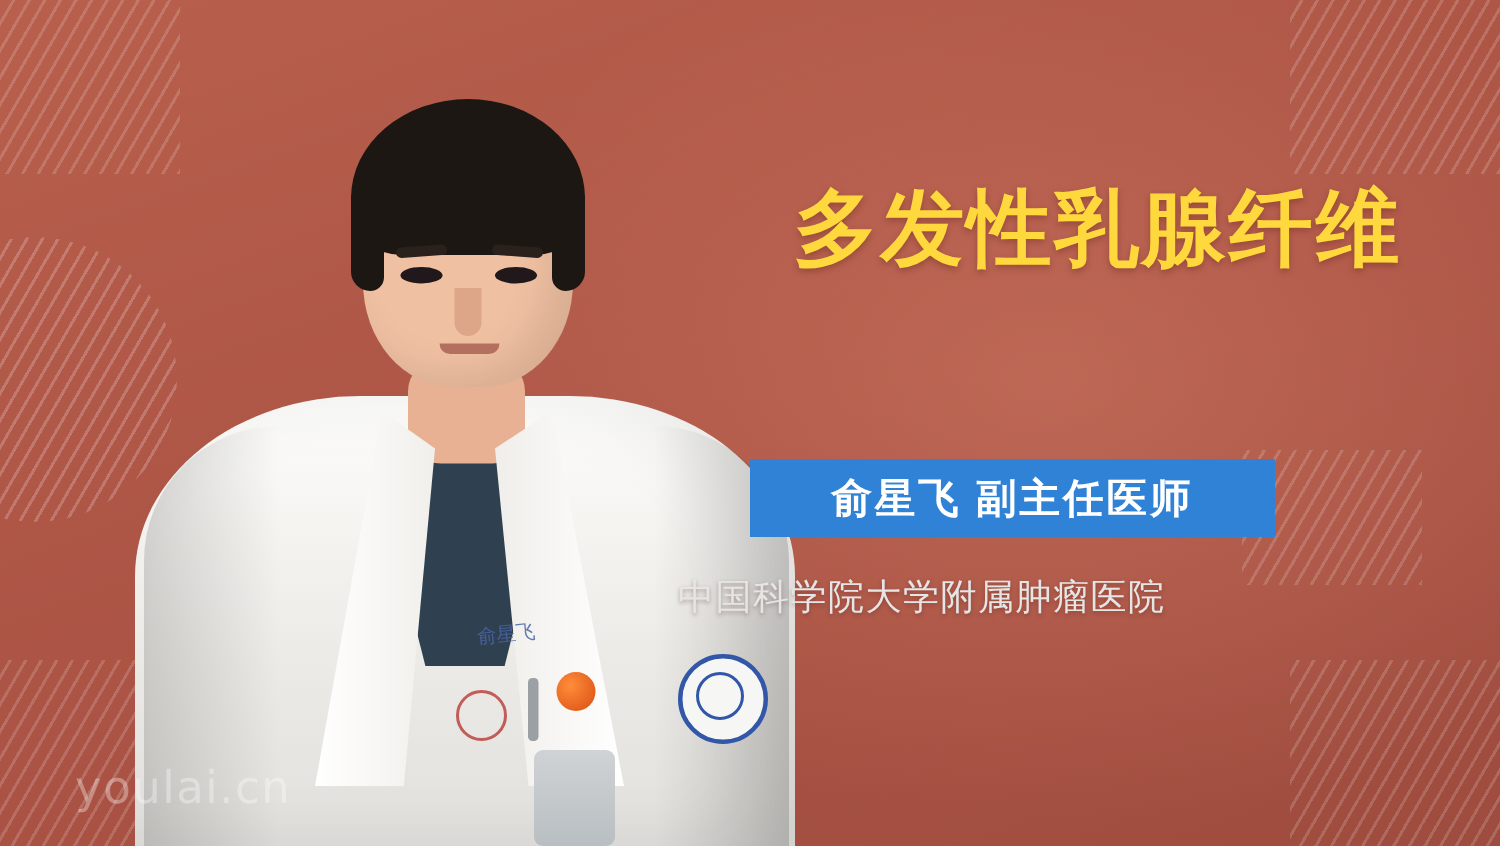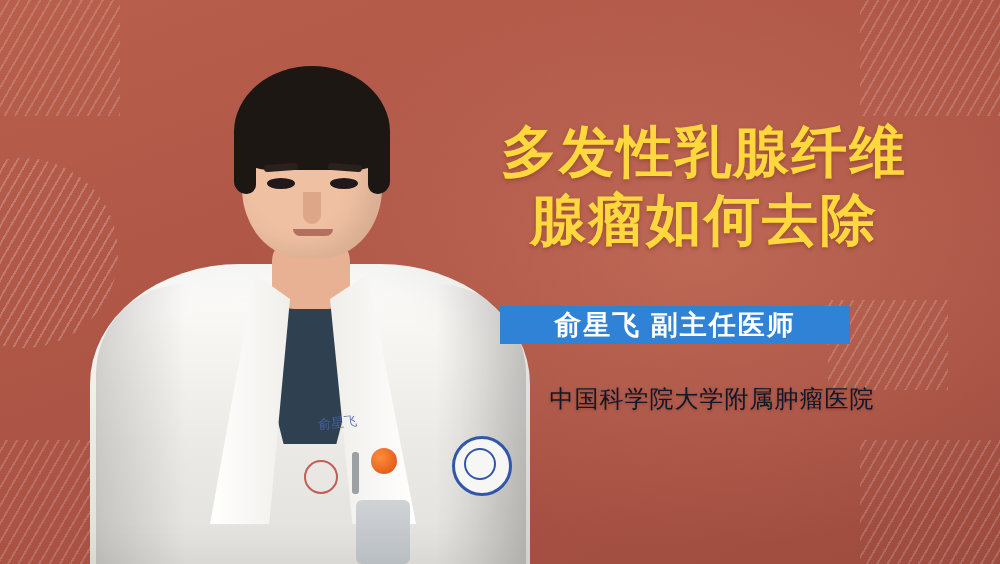--- a/index.html
+++ b/index.html
@@ -284,58 +284,58 @@
     top: 508px;
     font-size: 30px;
     letter-spacing: 1px;
     color: rgba(255,255,255,0.34);
     font-family: "DejaVu Sans", sans-serif;
   }
 
   
   .title-block {
     position: absolute;
-    left: 444px;
+    left: 472px;
     top: 118px;
     width: 520px;
     text-align: center;
   }
   .title-line {
     color: #ffd83d;
     font-size: 56px;
     line-height: 68px;
     font-weight: bold;
     letter-spacing: 2px;
     text-shadow: 0 2px 4px rgba(90,30,20,0.35);
     white-space: nowrap;
   }
   .name-bar {
     position: absolute;
     left: 500px;
     top: 306px;
     width: 350px;
-    height: 38px;
+    height: 52px;
     background: #2f82d6;
     display: flex;
     align-items: center;
     justify-content: center;
   }
   .name-bar span {
     color: #ffffff;
     font-size: 27px;
     font-weight: bold;
     letter-spacing: 2px;
   }
   .affiliation {
     position: absolute;
     left: 452px;
     top: 380px;
     width: 520px;
-    text-align: center;
-    color: #0f172a;
+    text-align: left;
+    color: #e5e5e5;
   }
   .affiliation div {
     font-size: 24px;
     line-height: 38px;
     letter-spacing: 1px;
     text-shadow: 0 1px 3px rgba(80,25,18,0.35);
   }
 </style>
 </head>
 <body>
@@ -371,24 +371,24 @@
     <div class="lapel-l"></div>
     <div class="lapel-r"></div>
     <div class="script-text">俞星飞</div>
     <div class="chest-mark"></div>
     <div class="pen-clip"></div>
     <div class="lanyard"></div>
     <div class="card-holder"></div>
     <div class="badge-logo"></div>
   </div>
 
+  <div class="watermark">youlai.cn</div>
 
   <div class="title-block">
     <div class="title-line">多发性乳腺纤维</div>
-    <div class="title-line">腺瘤如何去除</div>
   </div>
 
   <div class="name-bar">
     <span>俞星飞  副主任医师</span>
   </div>
 
   <div class="affiliation">
     <div>中国科学院大学附属肿瘤医院</div>
   </div>
 

